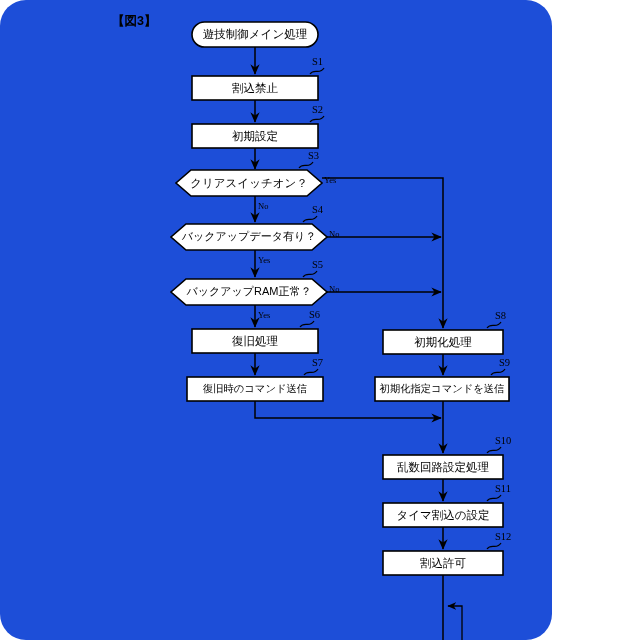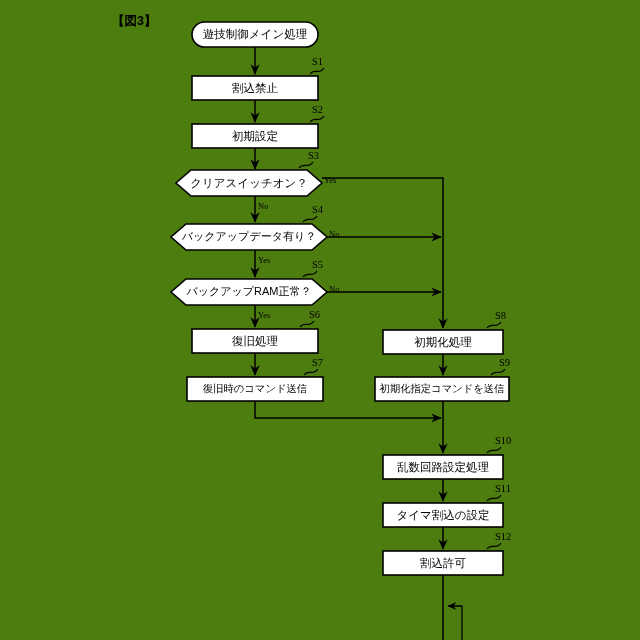--- a/index.html
+++ b/index.html
@@ -10,23 +10,24 @@
   }
   body {
     width: 640px;
     height: 640px;
     overflow: hidden;
     font-family: "Liberation Sans", "DejaVu Sans", sans-serif;
     color: #000000;
   }
   #figure-root {
     position: relative;
-    width: 640px;
+    width: 552px;
     height: 640px;
-    background: #4d7c0f;
+    background: #1d4ed8;
+    border-radius: 26px;
   }
   svg#flowchart {
     display: block;
     width: 640px;
     height: 640px;
   }
   .node-shape {
     fill: #ffffff;
     stroke: #000000;
     stroke-width: 1.6;

